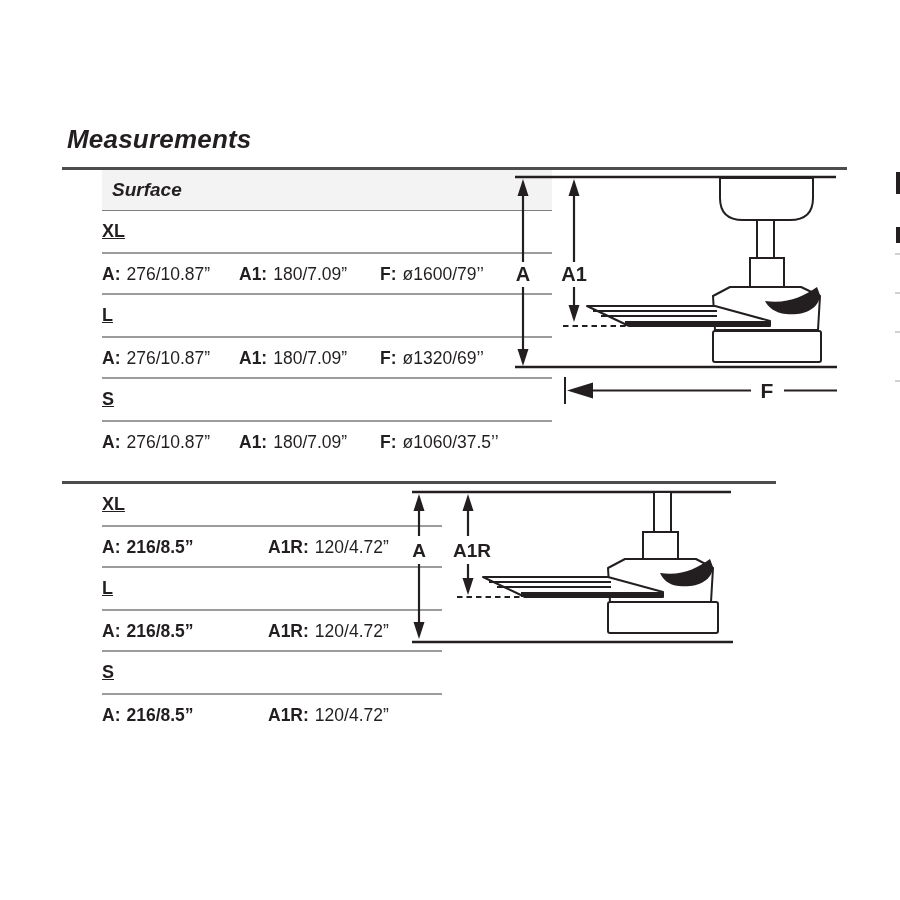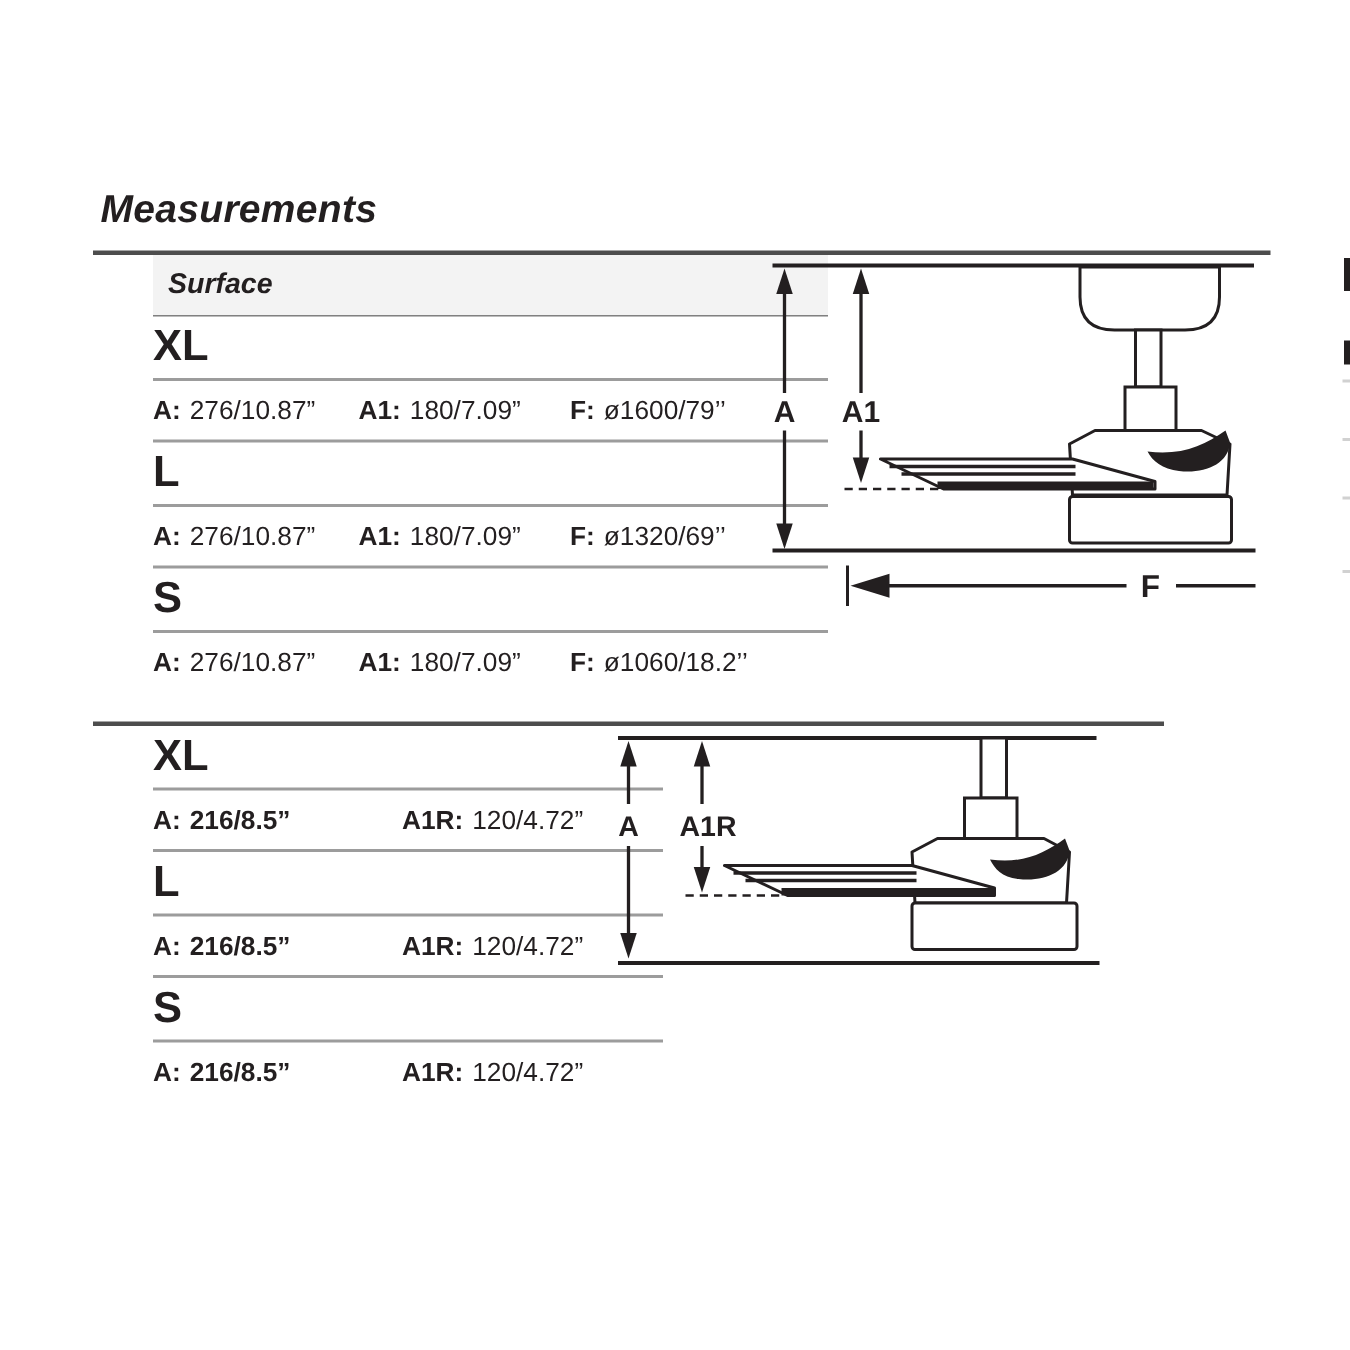--- a/index.html
+++ b/index.html
@@ -15,21 +15,21 @@
   .rule-recessed{left:62px;top:481px;width:714px;}
 
   .spec-table{position:absolute;margin-left:40px;}
   .tbl-surface{left:62px;top:170px;width:450px;}
   .tbl-recessed{left:62px;top:484px;width:340px;}
 
   .tbl-header{height:41px;background:#f3f3f3;border-bottom:1.5px solid #808080;
     display:flex;align-items:center;padding-left:10px;box-sizing:border-box;
     font-size:19px;font-weight:bold;font-style:italic;}
   .size-row{height:41px;display:flex;align-items:center;
-    border-bottom:2px solid #9c9c9c;font-size:29px;font-weight:bold;box-sizing:content-box;}
+    border-bottom:2px solid #9c9c9c;font-size:18px;font-weight:bold;box-sizing:content-box;text-decoration:underline;}
   .spec-row{height:39px;position:relative;border-bottom:2px solid #9c9c9c;font-size:17.5px;}
   .spec-row.last{border-bottom:none;}
   .spec{position:absolute;top:50%;transform:translateY(-50%);white-space:nowrap;text-align:right;}
   .spec b{margin-right:6px;}
   .tbl-surface .c0{left:0;} .tbl-surface .c1{left:137px;} .tbl-surface .c2{left:278px;}
   .tbl-recessed .c0{left:0;font-weight:bold;} .tbl-recessed .c1{left:166px;}
 
   svg{position:absolute;overflow:visible;}
   .svg-surface{left:505px;top:165px;}
   .svg-recessed{left:405px;top:478px;}
@@ -69,21 +69,21 @@
       <span class="spec c1"><b>A1:</b><span>180/7.09”</span></span>
       <span class="spec c2"><b>F:</b><span>ø1320/69’’</span></span>
     </div>
 
     <div class="size-row">
       <span>S</span>
     </div>
     <div class="spec-row last">
       <span class="spec c0"><b>A:</b><span>276/10.87”</span></span>
       <span class="spec c1"><b>A1:</b><span>180/7.09”</span></span>
-      <span class="spec c2"><b>F:</b><span>ø1060/18.2’’</span></span>
+      <span class="spec c2"><b>F:</b><span>ø1060/37.5’’</span></span>
     </div>
   </div>
 
   <svg class="svg-surface" width="345" height="245" viewBox="0 0 345 245" stroke="#231f20" fill="none" stroke-linecap="butt">
     <line x1="10" y1="12" x2="331" y2="12" stroke-width="2.6"></line>
     <path fill="#fff" stroke-width="2" d="M215,13 L308,13 L308,33 Q308,55 285,55 L238,55 Q215,55 215,33 Z"></path>
     <rect fill="#fff" stroke-width="2" x="252" y="55" width="17" height="38"></rect>
     <rect fill="#fff" stroke-width="2" x="245" y="93" width="34" height="30"></rect>
     <path fill="#fff" stroke-width="2" stroke-linejoin="round" d="M225,122 L296,122 L315,131 L313,165 L210,165 L208,131 Z"></path>
     <path fill="#fff" stroke-width="2" stroke-linejoin="round" d="M82,141 L210,141 L265,156 L265,161 L124,161 Z"></path>

